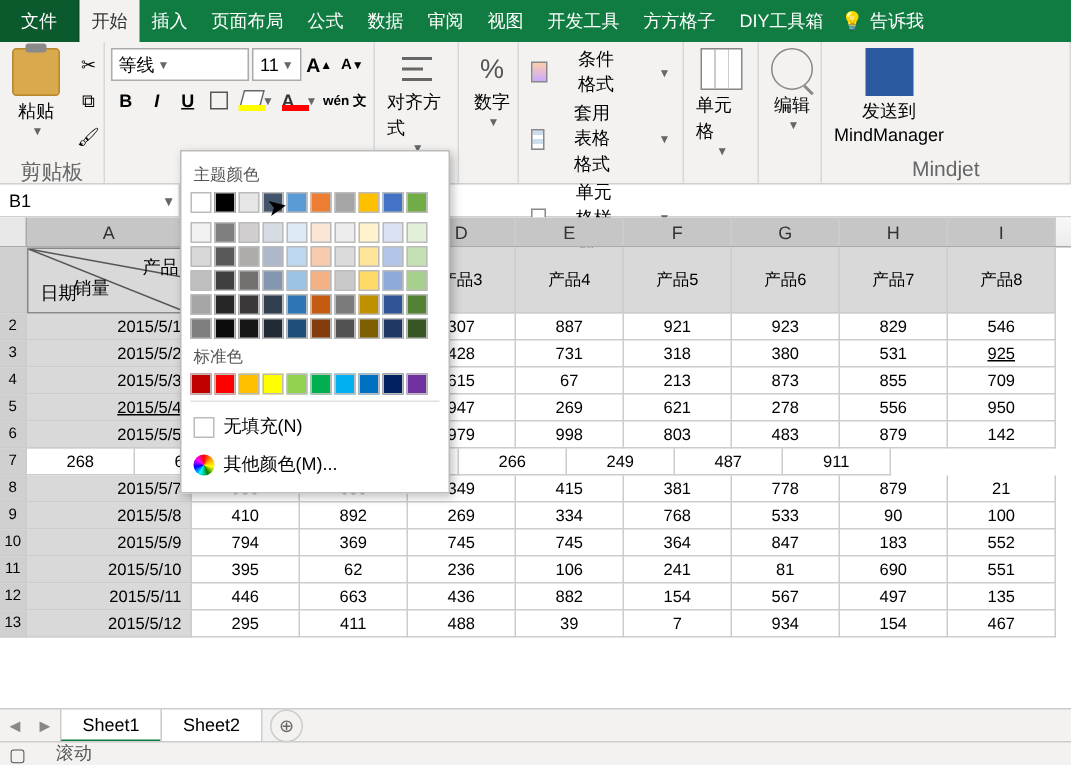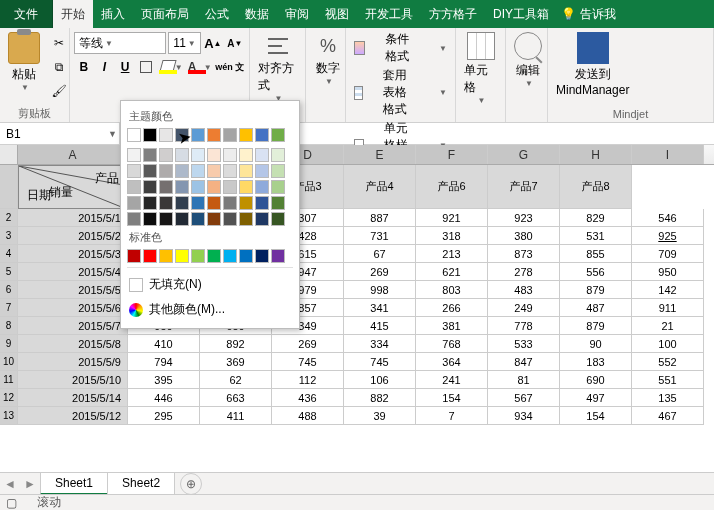--- a/index.html
+++ b/index.html
@@ -4,21 +4,21 @@
 <style>
 *{box-sizing:border-box;margin:0;padding:0;font-family:"Microsoft YaHei",sans-serif;font-size:12px;}
 body{background:#fff;width:714px;height:510px;overflow:hidden;position:relative;}
 .titlebar{height:28px;background:#107c41;display:flex;align-items:center;color:#fff;}
 .file-tab{background:#0b5a2e;padding:0 14px;height:100%;display:flex;align-items:center;border-right:1px solid #0a4a26;}
 .tab{padding:0 8px;height:100%;display:flex;align-items:center;cursor:pointer;position:relative;}
 .tab.active{background:#f3f2f1;color:#333;}
 .tell-me{display:flex;align-items:center;gap:4px;margin-left:4px;}
 .ribbon{height:95px;background:#f3f2f1;border-bottom:1px solid #d0d0d0;display:flex;position:relative;}
 .group{border-right:1px solid #d8d8d8;display:flex;flex-direction:column;padding:2px 4px 0 4px;position:relative;}
-.group-label{font-size:11px;color:#666;text-align:center;padding:2px 0;}
+.group-label{font-size:14px;color:#666;text-align:center;padding:2px 0;}
 .group-body{flex:1;display:flex;align-items:flex-start;}
 .clipboard-body{display:flex;gap:2px;}
 .big-btn{display:flex;flex-direction:column;align-items:center;justify-content:center;padding:2px 4px;cursor:pointer;}
 .clipboard-icon{width:32px;height:32px;background:#d9a94e;border:1px solid #b8862b;border-radius:3px;position:relative;margin-bottom:2px;}
 .clipboard-icon:before{content:"";position:absolute;top:-4px;left:8px;width:14px;height:6px;background:#8a8a8a;border-radius:2px;}
 .mini-col{display:flex;flex-direction:column;gap:2px;padding:2px;}
 .mini-btn{width:22px;height:22px;display:flex;align-items:center;justify-content:center;cursor:pointer;}
 .font-group{width:180px;}
 .font-row1{display:flex;gap:2px;margin:2px 0;}
 .combo{height:22px;border:1px solid #ababab;background:#fff;display:flex;align-items:center;padding:0 4px;cursor:pointer;}
@@ -273,20 +273,21 @@
         </svg>
       <span class="t1">产品</span>
       <span class="t2">日期</span>
       <span style="position:absolute;top:18px;left:30px">销量</span>
     </div>
     <div id="prodheads" style="display:flex">
         <div class="cell hcell" style="width: 72px; height: 44px;">产品1</div>
         <div class="cell hcell" style="width: 72px; height: 44px;">产品2</div>
         <div class="cell hcell" style="width: 72px; height: 44px;">产品3</div>
         <div class="cell hcell" style="width: 72px; height: 44px;">产品4</div>
+        <div class="cell hcell" style="width: 72px; height: 44px;">产品5</div>
         <div class="cell hcell" style="width: 72px; height: 44px;">产品6</div>
         <div class="cell hcell" style="width: 72px; height: 44px;">产品7</div>
         <div class="cell hcell" style="width: 72px; height: 44px;">产品8</div>
       </div>
   </div>
   <div id="datarows">
       <div class="datarow">
         <div class="rowhead sel">2</div>
         <div class="cell date selA" style="width: 110px;">2015/5/1</div>
         <div class="cell" style="width: 72px;"></div>
@@ -317,21 +318,21 @@
         <div class="cell" style="width: 72px;"></div>
         <div class="cell" style="width: 72px;">615</div>
         <div class="cell" style="width: 72px;">67</div>
         <div class="cell" style="width: 72px;">213</div>
         <div class="cell" style="width: 72px;">873</div>
         <div class="cell" style="width: 72px;">855</div>
         <div class="cell" style="width: 72px;">709</div>
       </div>
       <div class="datarow">
         <div class="rowhead sel">5</div>
-        <div class="cell date selA" style="width: 110px;">2015/5/4</div>
+        <div class="cell date selA" style="width: 110px; text-decoration: underline;">2015/5/4</div>
         <div class="cell" style="width: 72px;">813</div>
         <div class="cell" style="width: 72px;">578</div>
         <div class="cell" style="width: 72px;">947</div>
         <div class="cell" style="width: 72px;">269</div>
         <div class="cell" style="width: 72px;">621</div>
         <div class="cell" style="width: 72px;">278</div>
         <div class="cell" style="width: 72px;">556</div>
         <div class="cell" style="width: 72px;">950</div>
       </div>
       <div class="datarow">
@@ -341,21 +342,20 @@
         <div class="cell" style="width: 72px;">919</div>
         <div class="cell" style="width: 72px; text-align: center;">979</div>
         <div class="cell" style="width: 72px;">998</div>
         <div class="cell" style="width: 72px;">803</div>
         <div class="cell" style="width: 72px;">483</div>
         <div class="cell" style="width: 72px;">879</div>
         <div class="cell" style="width: 72px;">142</div>
       </div>
       <div class="datarow">
         <div class="rowhead sel">7</div>
-        <div class="cell date selA" style="width: 110px;">2015/5/6</div>
         <div class="cell" style="width: 72px;">268</div>
         <div class="cell" style="width: 72px;">605</div>
         <div class="cell" style="width: 72px;">857</div>
         <div class="cell" style="width: 72px;">341</div>
         <div class="cell" style="width: 72px;">266</div>
         <div class="cell" style="width: 72px;">249</div>
         <div class="cell" style="width: 72px;">487</div>
         <div class="cell" style="width: 72px;">911</div>
       </div>
       <div class="datarow">
@@ -392,30 +392,30 @@
         <div class="cell" style="width: 72px;">364</div>
         <div class="cell" style="width: 72px;">847</div>
         <div class="cell" style="width: 72px;">183</div>
         <div class="cell" style="width: 72px;">552</div>
       </div>
       <div class="datarow">
         <div class="rowhead sel">11</div>
         <div class="cell date selA" style="width: 110px;">2015/5/10</div>
         <div class="cell" style="width: 72px;">395</div>
         <div class="cell" style="width: 72px;">62</div>
-        <div class="cell" style="width: 72px;">112</div>
+        <div class="cell" style="width: 72px;">236</div>
         <div class="cell" style="width: 72px;">106</div>
         <div class="cell" style="width: 72px;">241</div>
         <div class="cell" style="width: 72px;">81</div>
         <div class="cell" style="width: 72px;">690</div>
         <div class="cell" style="width: 72px;">551</div>
       </div>
       <div class="datarow">
         <div class="rowhead sel">12</div>
-        <div class="cell date selA" style="width: 110px;">2015/5/14</div>
+        <div class="cell date selA" style="width: 110px;">2015/5/11</div>
         <div class="cell" style="width: 72px;">446</div>
         <div class="cell" style="width: 72px;">663</div>
         <div class="cell" style="width: 72px;">436</div>
         <div class="cell" style="width: 72px;">882</div>
         <div class="cell" style="width: 72px;">154</div>
         <div class="cell" style="width: 72px;">567</div>
         <div class="cell" style="width: 72px;">497</div>
         <div class="cell" style="width: 72px;">135</div>
       </div>
       <div class="datarow">

